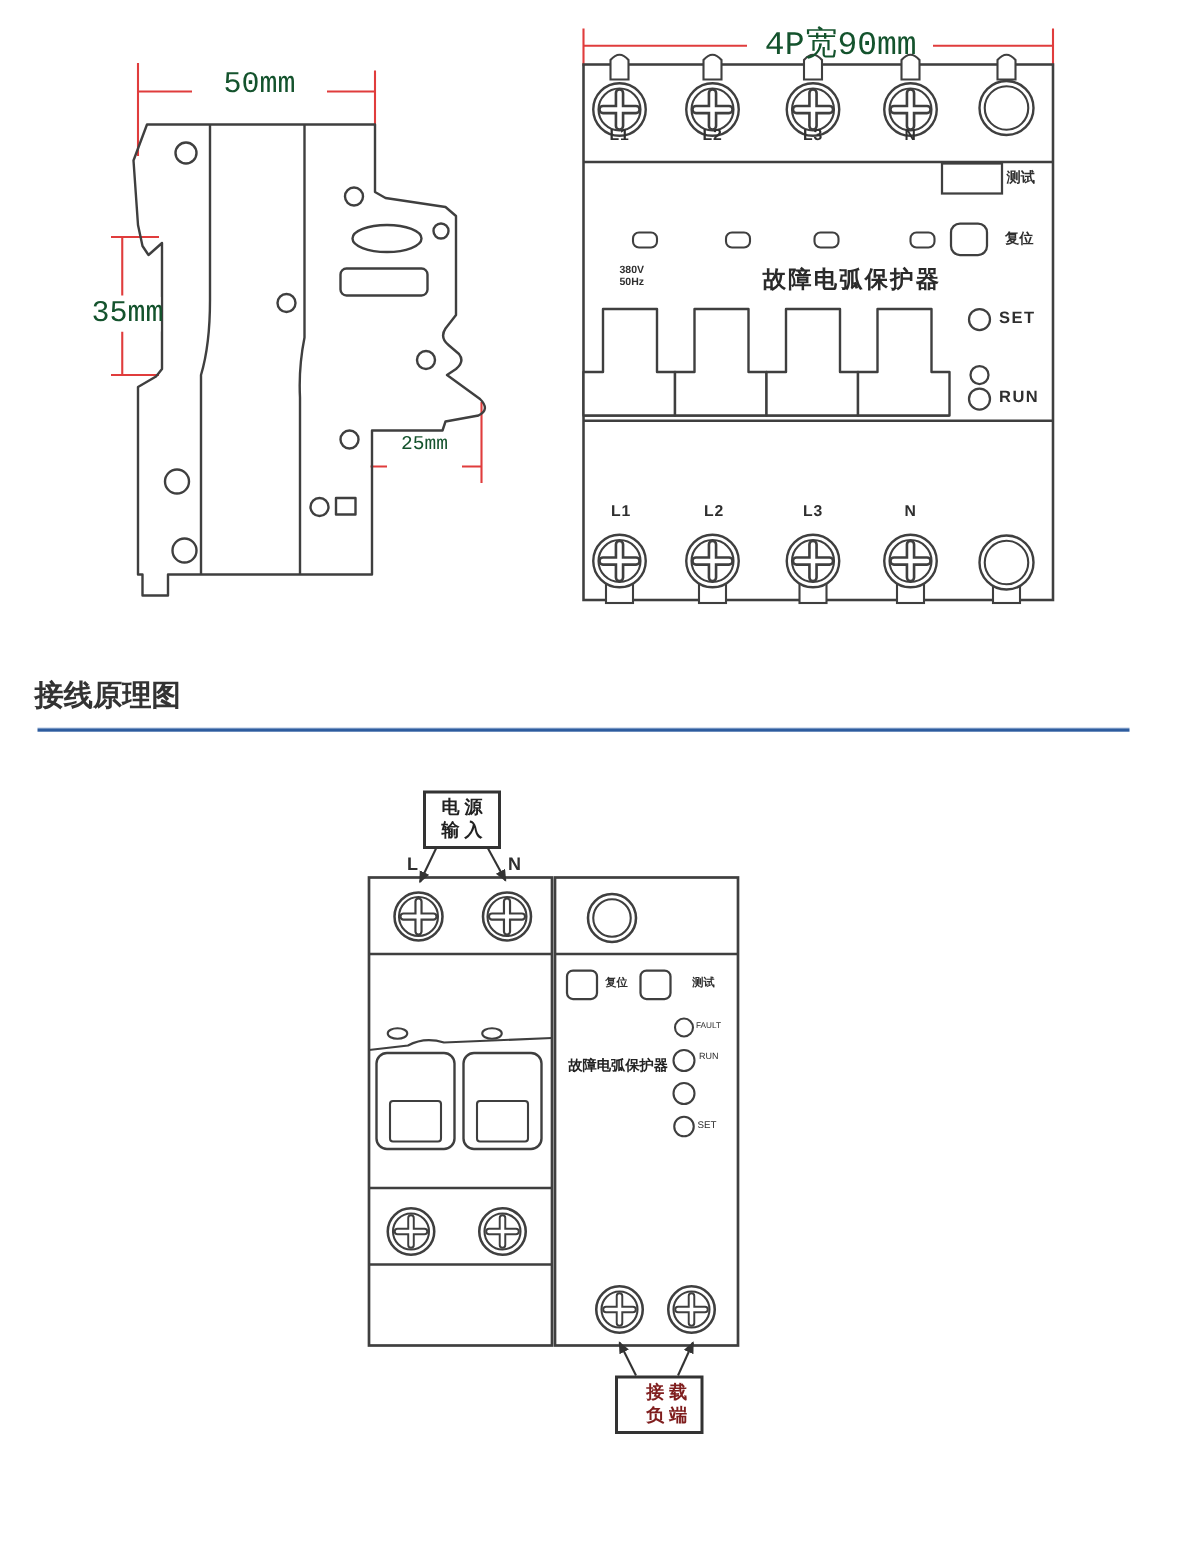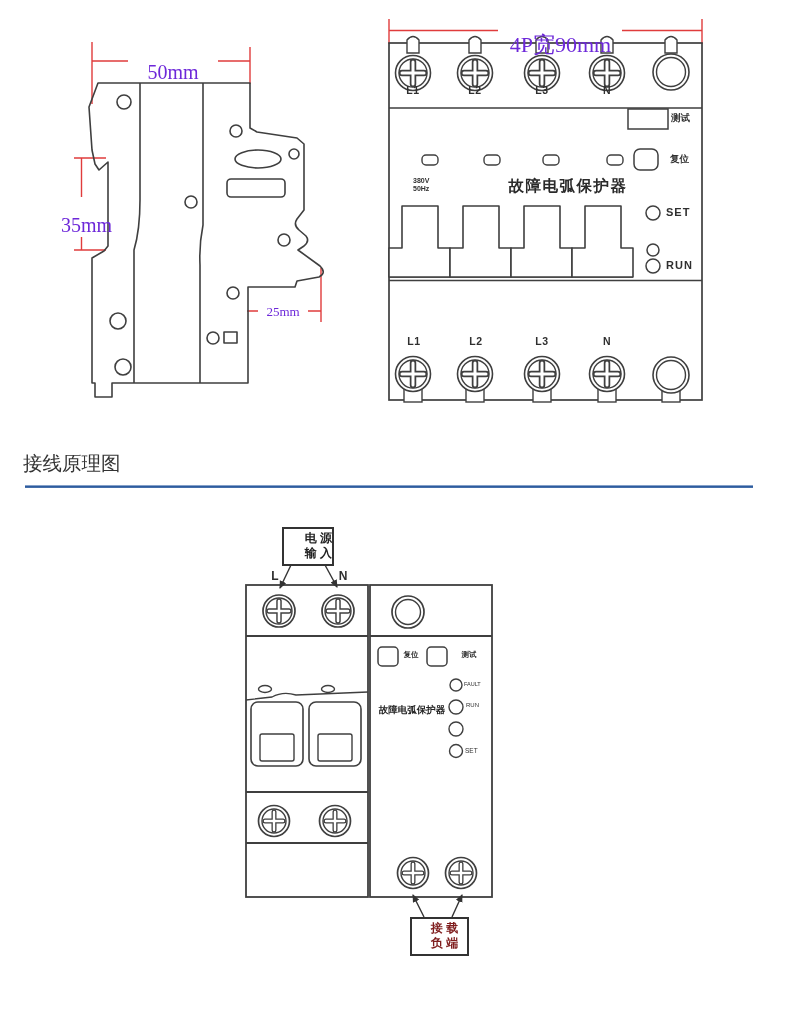--- a/index.html
+++ b/index.html
@@ -1,40 +1,40 @@
 <!DOCTYPE html>
 <html><head>
 <meta charset="utf-8">
 <style>
   html,body{margin:0;padding:0;background:#fff;}
   .page{position:relative;width:790px;height:1030px;background:#fff;overflow:hidden;
         font-family:"Liberation Sans","DejaVu Sans",sans-serif;color:#2f2f2f;}
   .abs{position:absolute;}
   svg{position:absolute;display:block;}
   .lbl{position:absolute;white-space:nowrap;color:#2f2f2f;}
-  .serif{font-family:Liberation Serif, serif;color:#6d28d9;margin-top:16px;}
+  .serif{font-family:Liberation Mono, monospace;color:#14532d;}
   .ctr{text-align:center;}
   .b{font-weight:bold;}
   .dim50{left:130px;top:45px;width:86px;font-size:20px;}
   .dim35{left:61px;top:198px;width:46px;font-size:20px;background:#fff;}
   .dim25{left:259px;top:288px;width:48px;font-size:13px;background:#fff;}
   .dim90{left:500px;top:14px;width:121px;font-size:22px;}
   .t-top{top:84px;width:30px;font-size:10.5px;letter-spacing:.5px;}
   .t-bot{top:335px;width:30px;font-size:10.5px;letter-spacing:.5px;}
   .fv-test{left:671px;top:112px;font-size:9.5px;}
   .fv-reset{left:670px;top:153px;font-size:9.5px;}
   .fv-rating{left:413px;top:177px;font-size:7px;line-height:8px;font-weight:bold;}
   .fv-name{left:504px;top:176px;width:128px;font-size:15.5px;letter-spacing:1.5px;color:#2a2a2a;}
   .fv-set{left:666px;top:206px;font-size:11px;letter-spacing:1px;}
   .fv-run{left:666px;top:259px;font-size:11px;letter-spacing:1px;}
-  .hdr-zh{left:23px;top:450px;font-size:19.5px;font-weight:normal;color:#333;}
+  .hdr-zh{left:23px;top:450px;font-size:19.5px;font-weight:bold;color:#333;}
   .hdr-en{left:145px;top:454px;font-size:16.5px;color:#3a3a3a;}
   .rule{left:25px;top:485px;width:728px;height:3px;
         background:linear-gradient(180deg,#b9c9e2 0%,#2d5c9e 45%,#2d5c9e 80%,#b9c9e2 100%);}
-  .wd-box{width:48px;left:284px;top:531px;font-size:12px;line-height:15px;color:#222;text-align:right;}
+  .wd-box{width:48px;left:284px;top:531px;font-size:12px;line-height:15px;color:#222;}
   .wd-load{width:65px;left:412px;top:921px;font-size:12px;line-height:15px;color:#7f1d1d;}
   .wd-L{left:265px;top:569px;width:20px;font-size:12px;}
   .wd-N{left:333px;top:569px;width:20px;font-size:12px;}
   .wd-reset{left:400px;top:650px;width:22px;font-size:7.5px;}
   .wd-test{left:458px;top:650px;width:22px;font-size:7.5px;}
   .wd-fault{left:464px;top:681px;font-size:5.5px;}
   .wd-run{left:466px;top:702px;font-size:6px;}
   .wd-set{left:465px;top:747px;font-size:6.5px;}
   .wd-name{left:375px;top:704px;width:74px;font-size:9.5px;color:#222;}
 </style>

